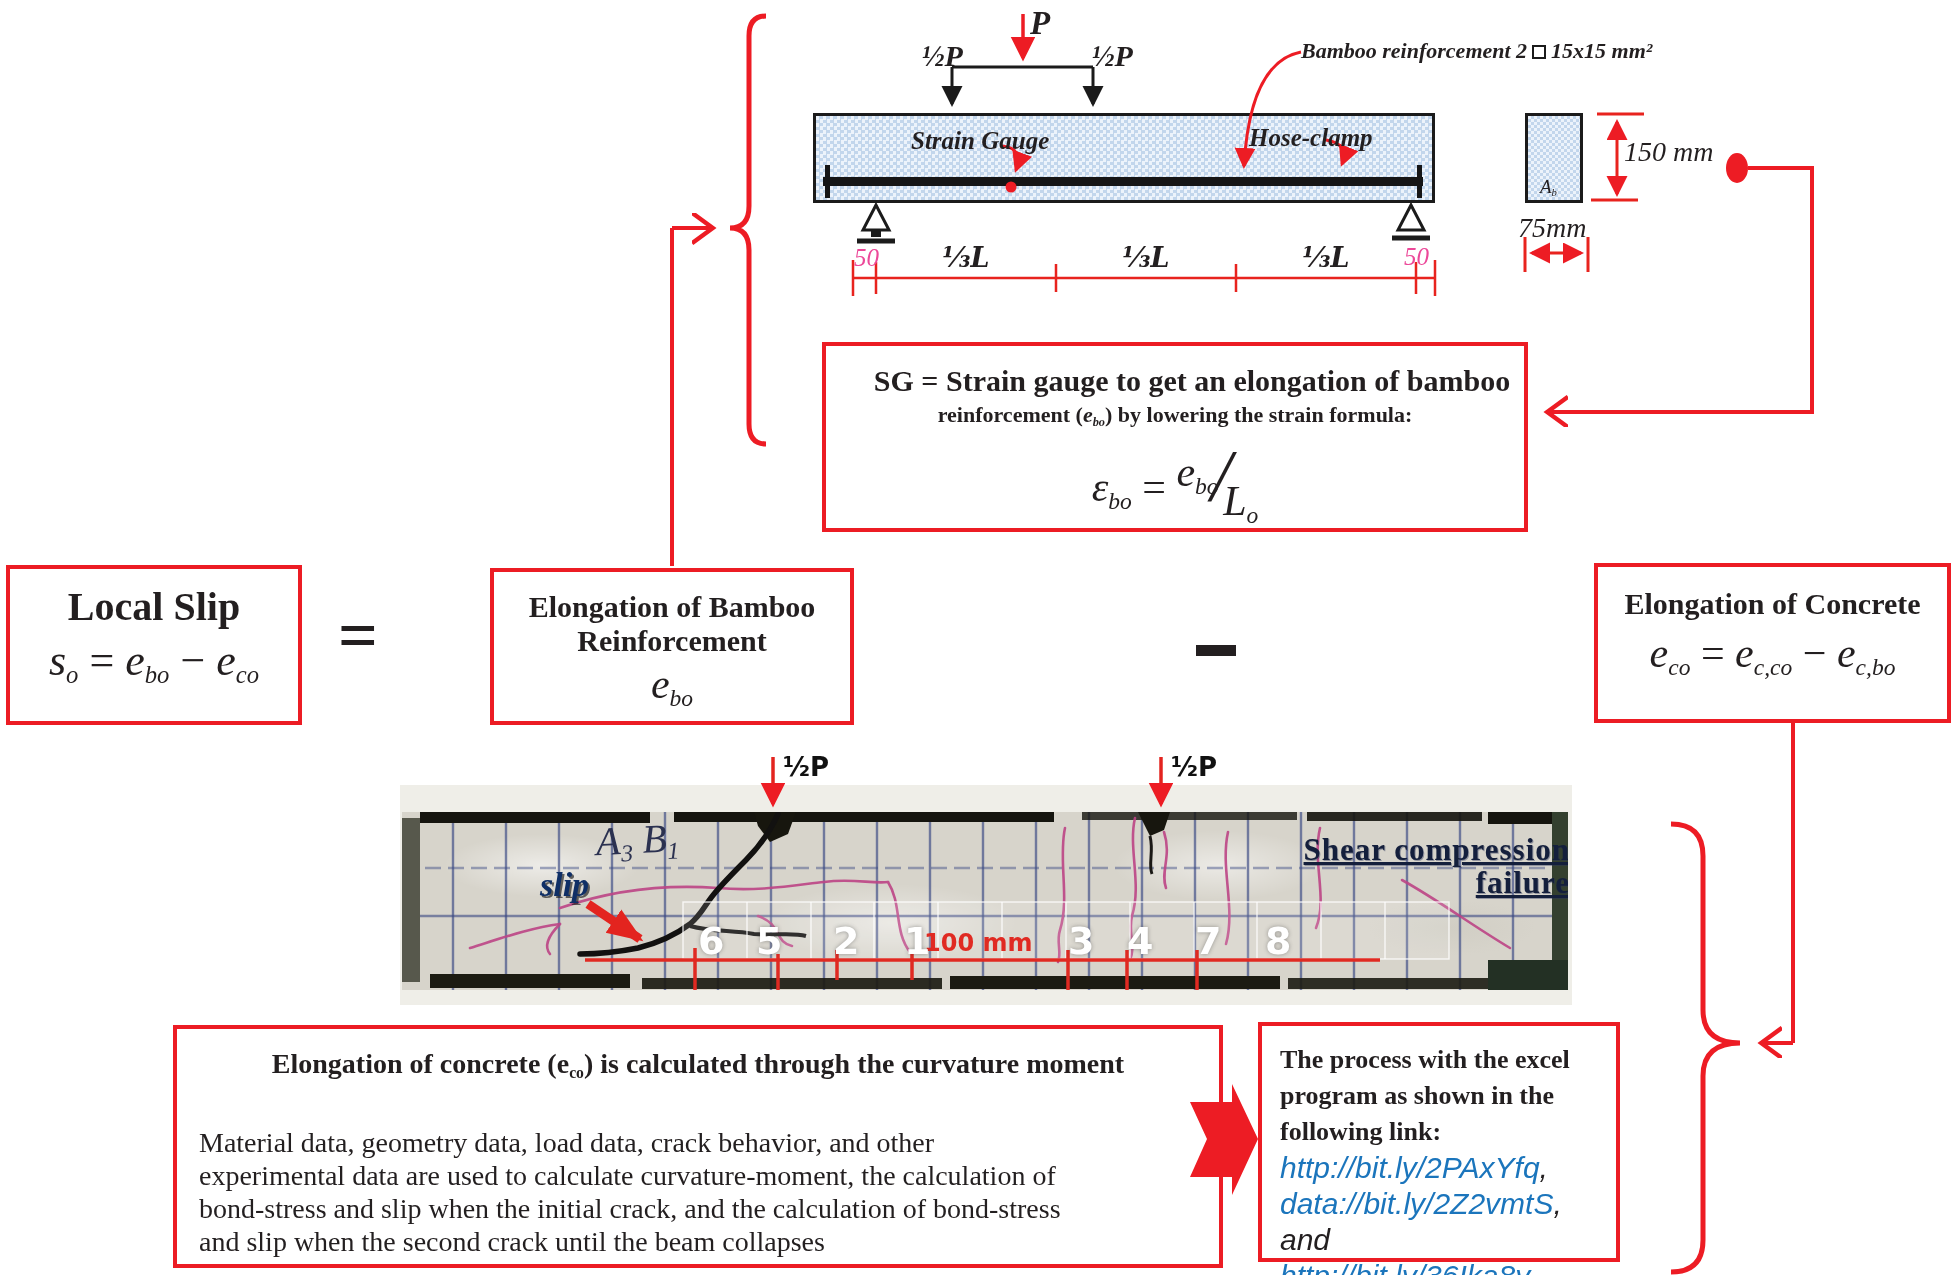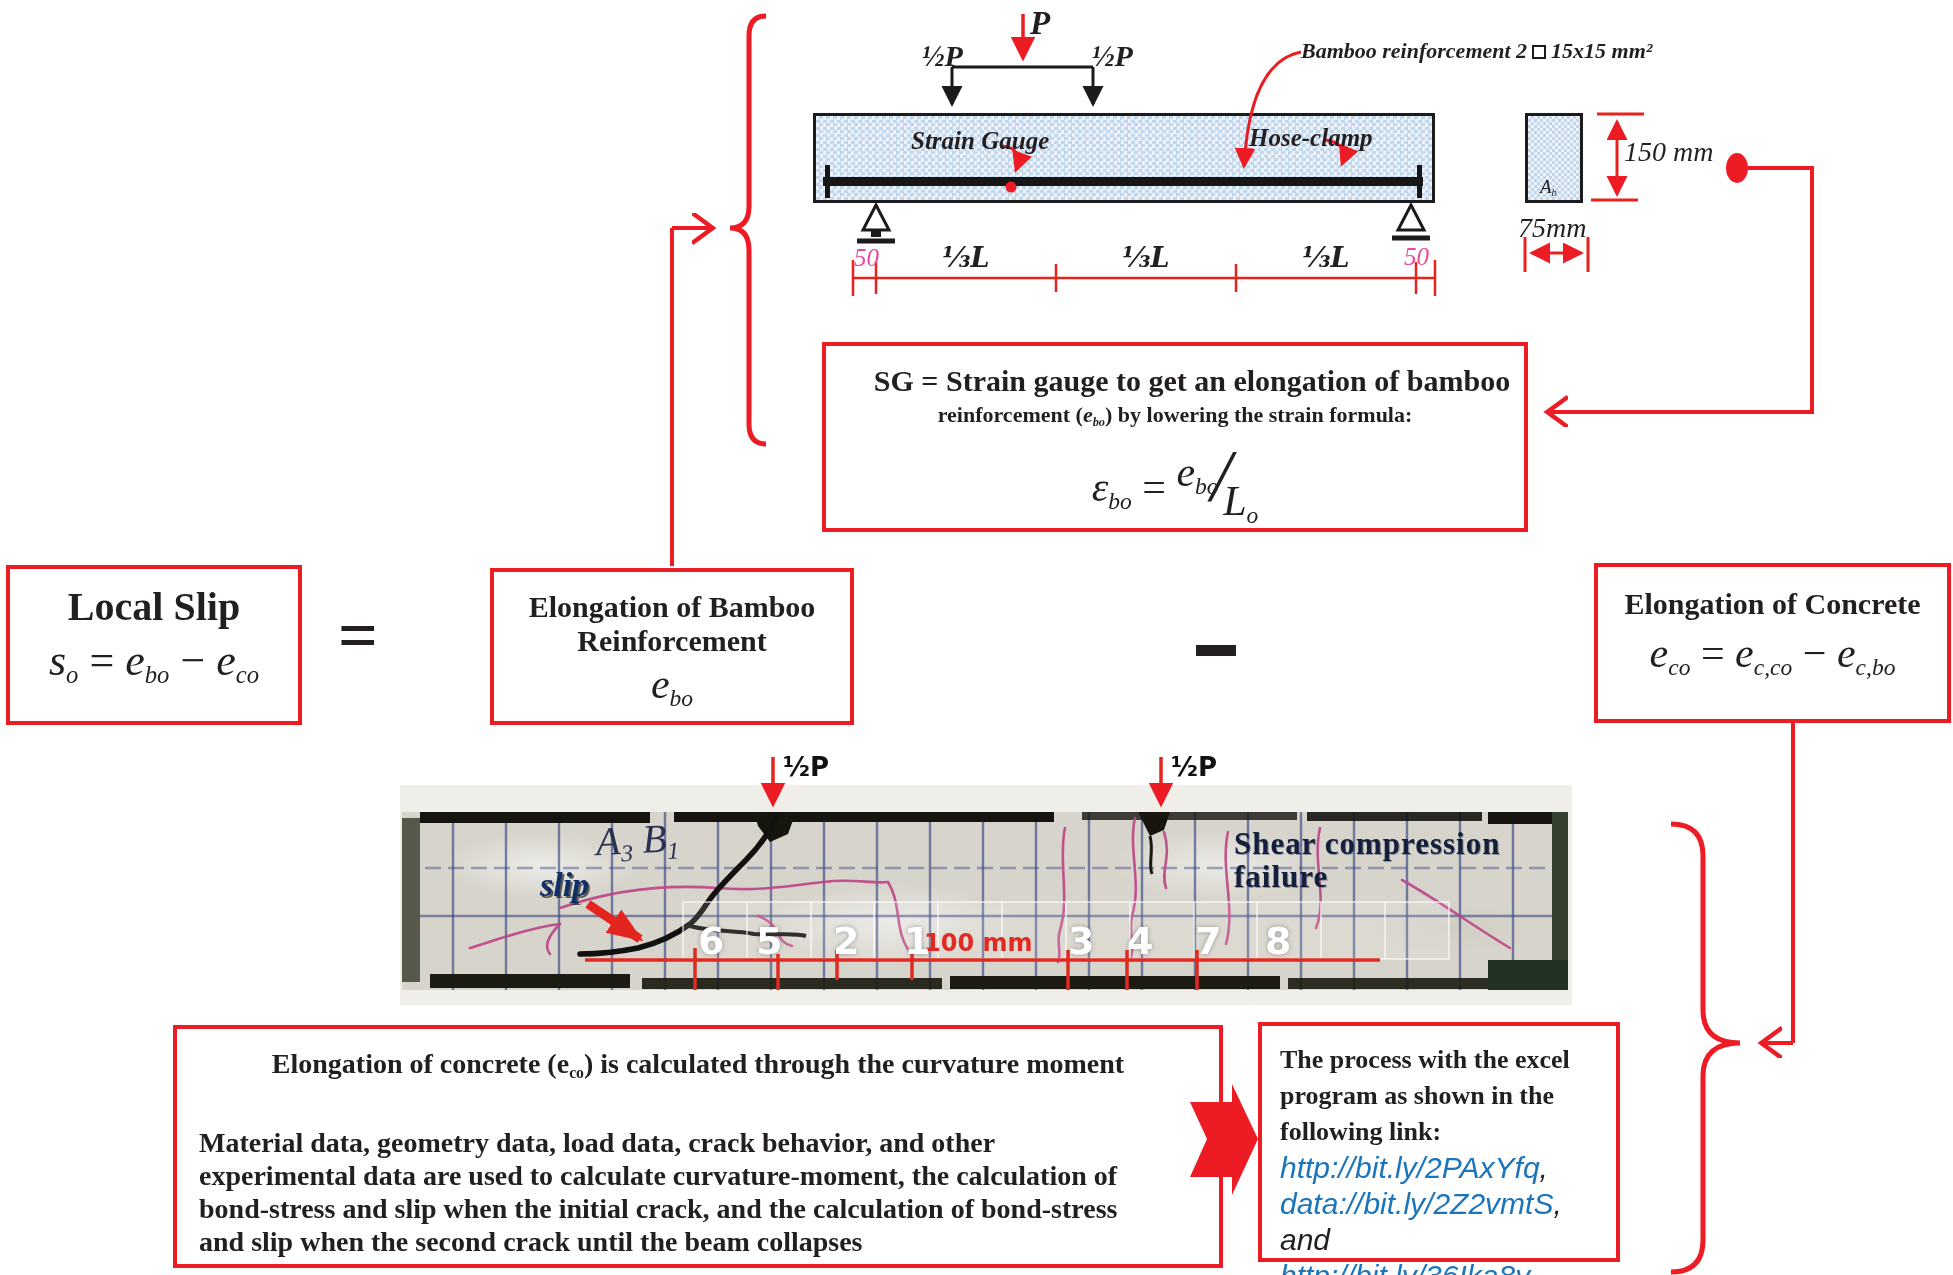--- a/index.html
+++ b/index.html
@@ -52,29 +52,29 @@
           #d7d4cb;}
   .cnum{position:absolute;top:110px;z-index:4;font-family:"DejaVu Sans","Liberation Sans",sans-serif;
         font-weight:bold;font-size:38px;color:#ffffff;line-height:1;text-shadow:0 0 4px rgba(60,60,60,.45);}
   .scale-lbl{position:absolute;left:522px;top:119px;z-index:4;font-family:"DejaVu Sans",sans-serif;
         font-weight:bold;font-size:24px;color:#E02A22;line-height:1;}
   .slip-lbl{position:absolute;left:138px;top:56px;z-index:4;font-weight:bold;font-style:italic;
         font-size:34px;color:#0f2f66;text-shadow:2px 2px 0 rgba(25,25,25,.65);line-height:1;}
   .spec-lbl{position:absolute;left:194px;top:8px;z-index:4;font-style:italic;font-size:40px;
         color:#2b3150;transform:rotate(-3deg);line-height:1;}
   .spec-lbl .sub{font-size:24px;}
-  .fail-lbl{position:absolute;left:832px;top:16px;width:336px;z-index:4;text-align:left;
+  .fail-lbl{position:absolute;left:832px;top:22px;width:336px;z-index:4;text-align:right;
         font-weight:bold;font-size:31px;color:#141f3c;line-height:1.05;letter-spacing:1px;
-        text-shadow:1px 1px 0 rgba(40,50,90,.4);}
+        text-shadow:1px 1px 0 rgba(40,50,90,.4);text-decoration:underline;}
   .halfp-photo{position:absolute;z-index:11;font-family:"DejaVu Sans","Liberation Sans",sans-serif;
         font-weight:bold;font-size:26px;color:#111;line-height:1;}
 
   
   .blb-title{margin-top:19px;text-align:center;font-weight:bold;font-size:28px;}
-  .blb-body{margin:44px 0 0 22px;font-weight:bold;font-size:28px;line-height:33px;}
+  .blb-body{margin:44px 0 0 22px;font-weight:normal;font-size:28px;line-height:33px;}
   .brb-intro{font-weight:bold;font-size:26px;line-height:36px;}
   .link-line{font-family:"Liberation Sans",sans-serif;font-style:italic;font-size:30px;line-height:36px;}
   .link-url{color:#1B75BC;}
   .link-suffix{color:#231f20;}
 
   svg{display:block;}
   .gsvg{position:absolute;left:0;top:0;z-index:10;pointer-events:none;}
   .psvg{position:absolute;left:0;top:0;z-index:2;}
 </style>
 </head>

